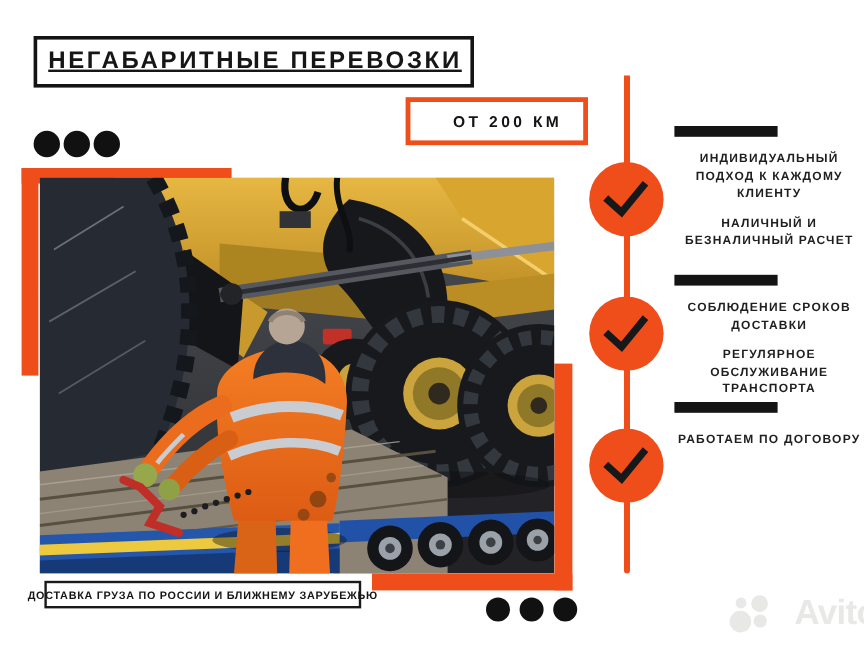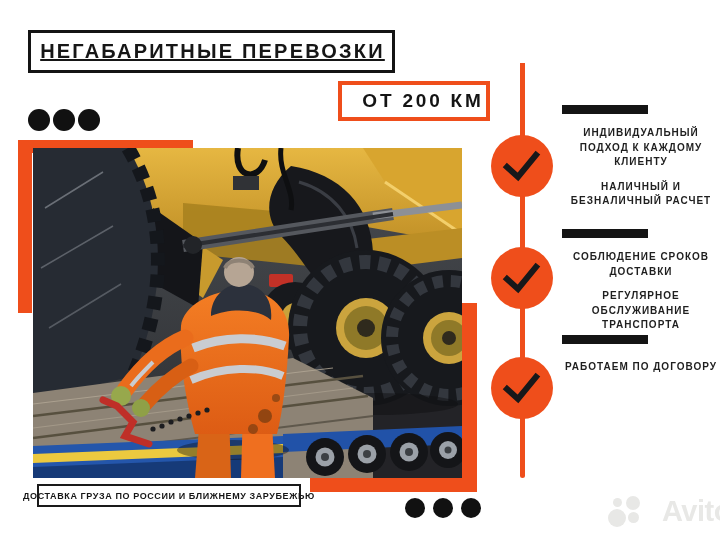--- a/index.html
+++ b/index.html
@@ -16,21 +16,21 @@
   .title-box span{
     font-size:20px;font-weight:bold;color:#161616;letter-spacing:2.2px;
     white-space:nowrap;padding-left:2px;text-decoration:underline;
   }
   .badge-box{
     position:absolute;left:338px;top:81px;width:152px;height:40px;
     border:4px solid #EF4E1B;box-sizing:border-box;background:#fff;
     display:flex;align-items:center;justify-content:center;
   }
   .badge-box span{
-    font-size:19px;font-weight:bold;color:#141414;letter-spacing:2.8px;white-space:nowrap;padding-left:2px;margin-left:16px;
+    font-size:13px;font-weight:bold;color:#141414;letter-spacing:2.8px;white-space:nowrap;padding-left:2px;margin-left:16px;
   }
   
   .dots{position:absolute;display:flex;}
   .dots i{display:block;border-radius:50%;background:#111;}
   .dots-top{left:28px;top:109px;gap:3px;}
   .dots-top i{width:22px;height:22px;}
   .dots-bottom{left:405px;top:498px;gap:8px;}
   .dots-bottom i{width:20px;height:20px;}
   
   .frame{position:absolute;background:#EF4E1B;}

